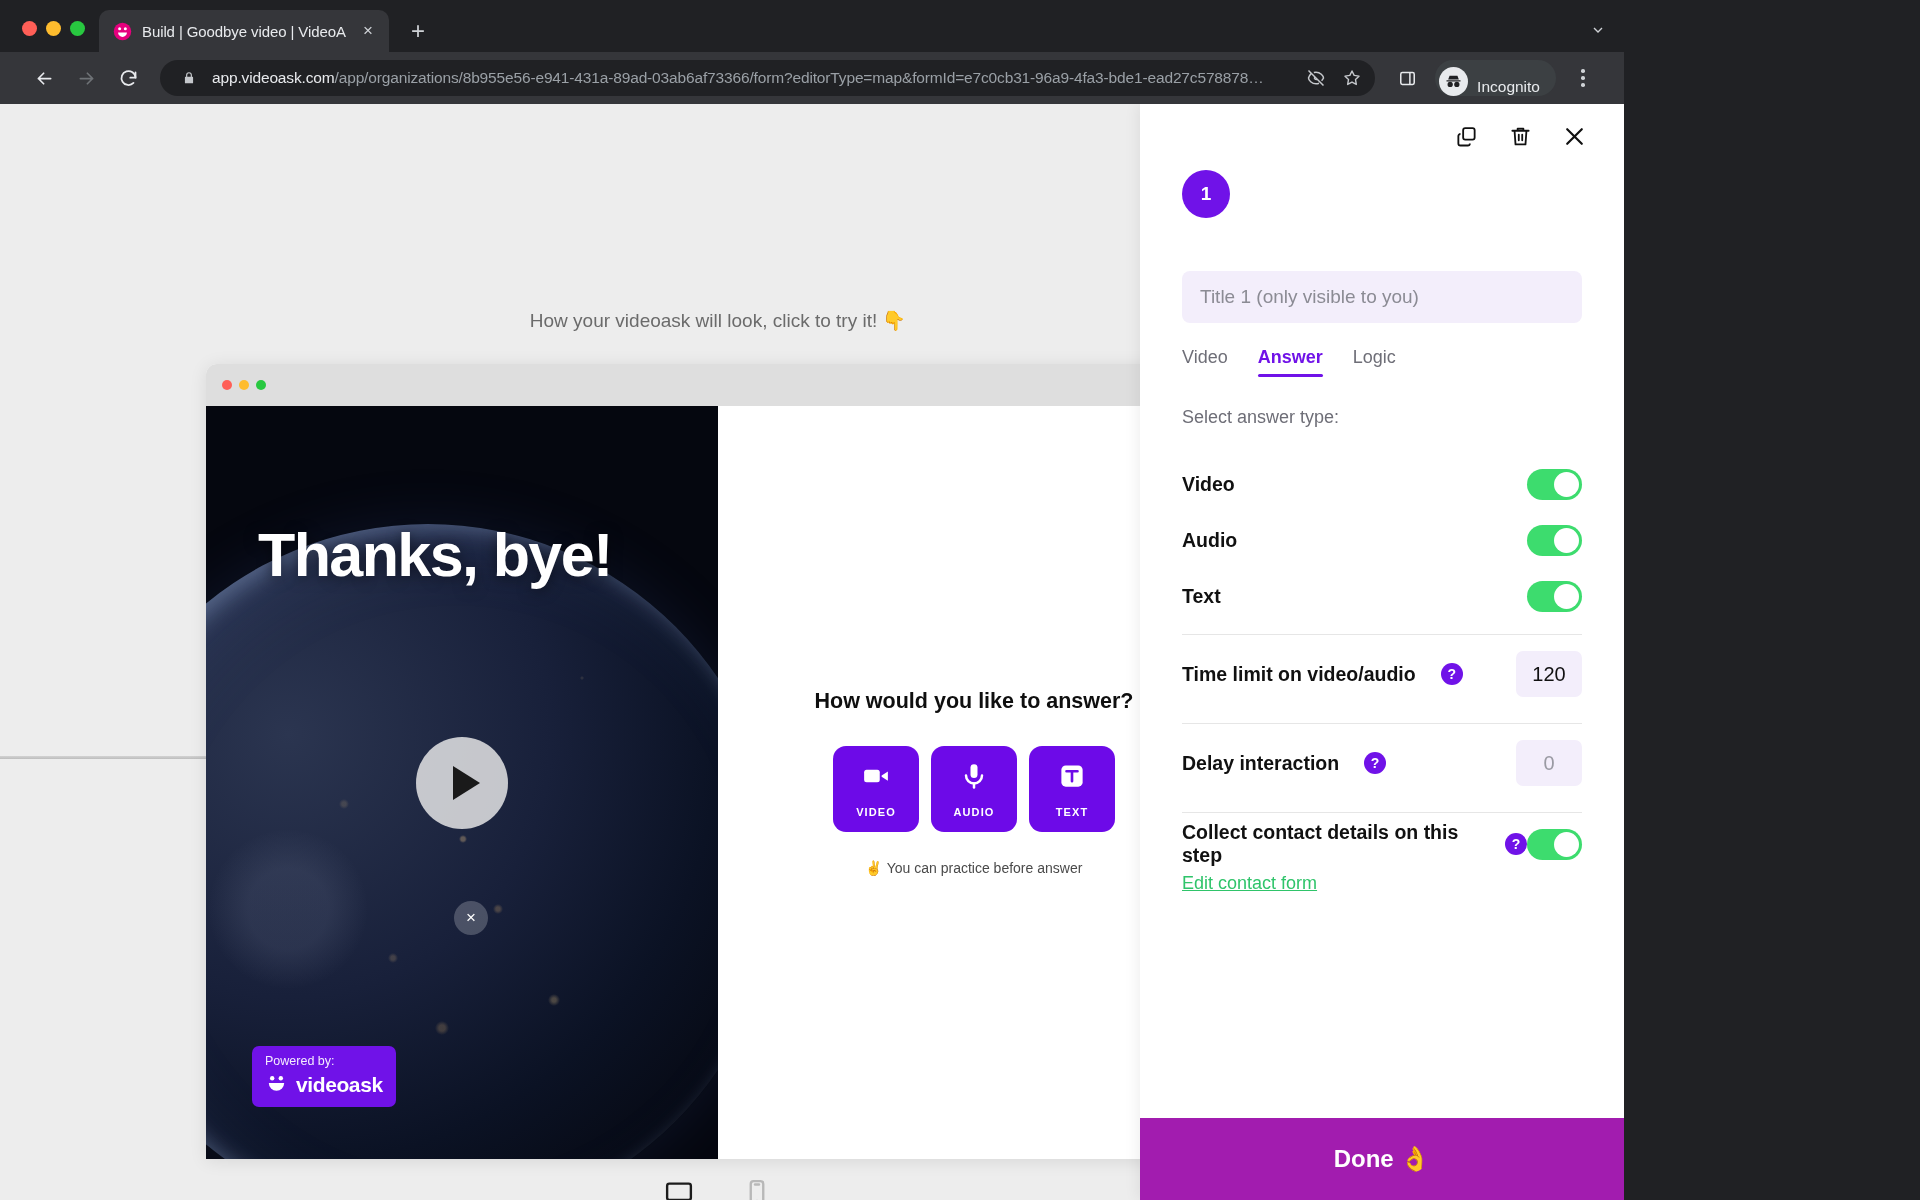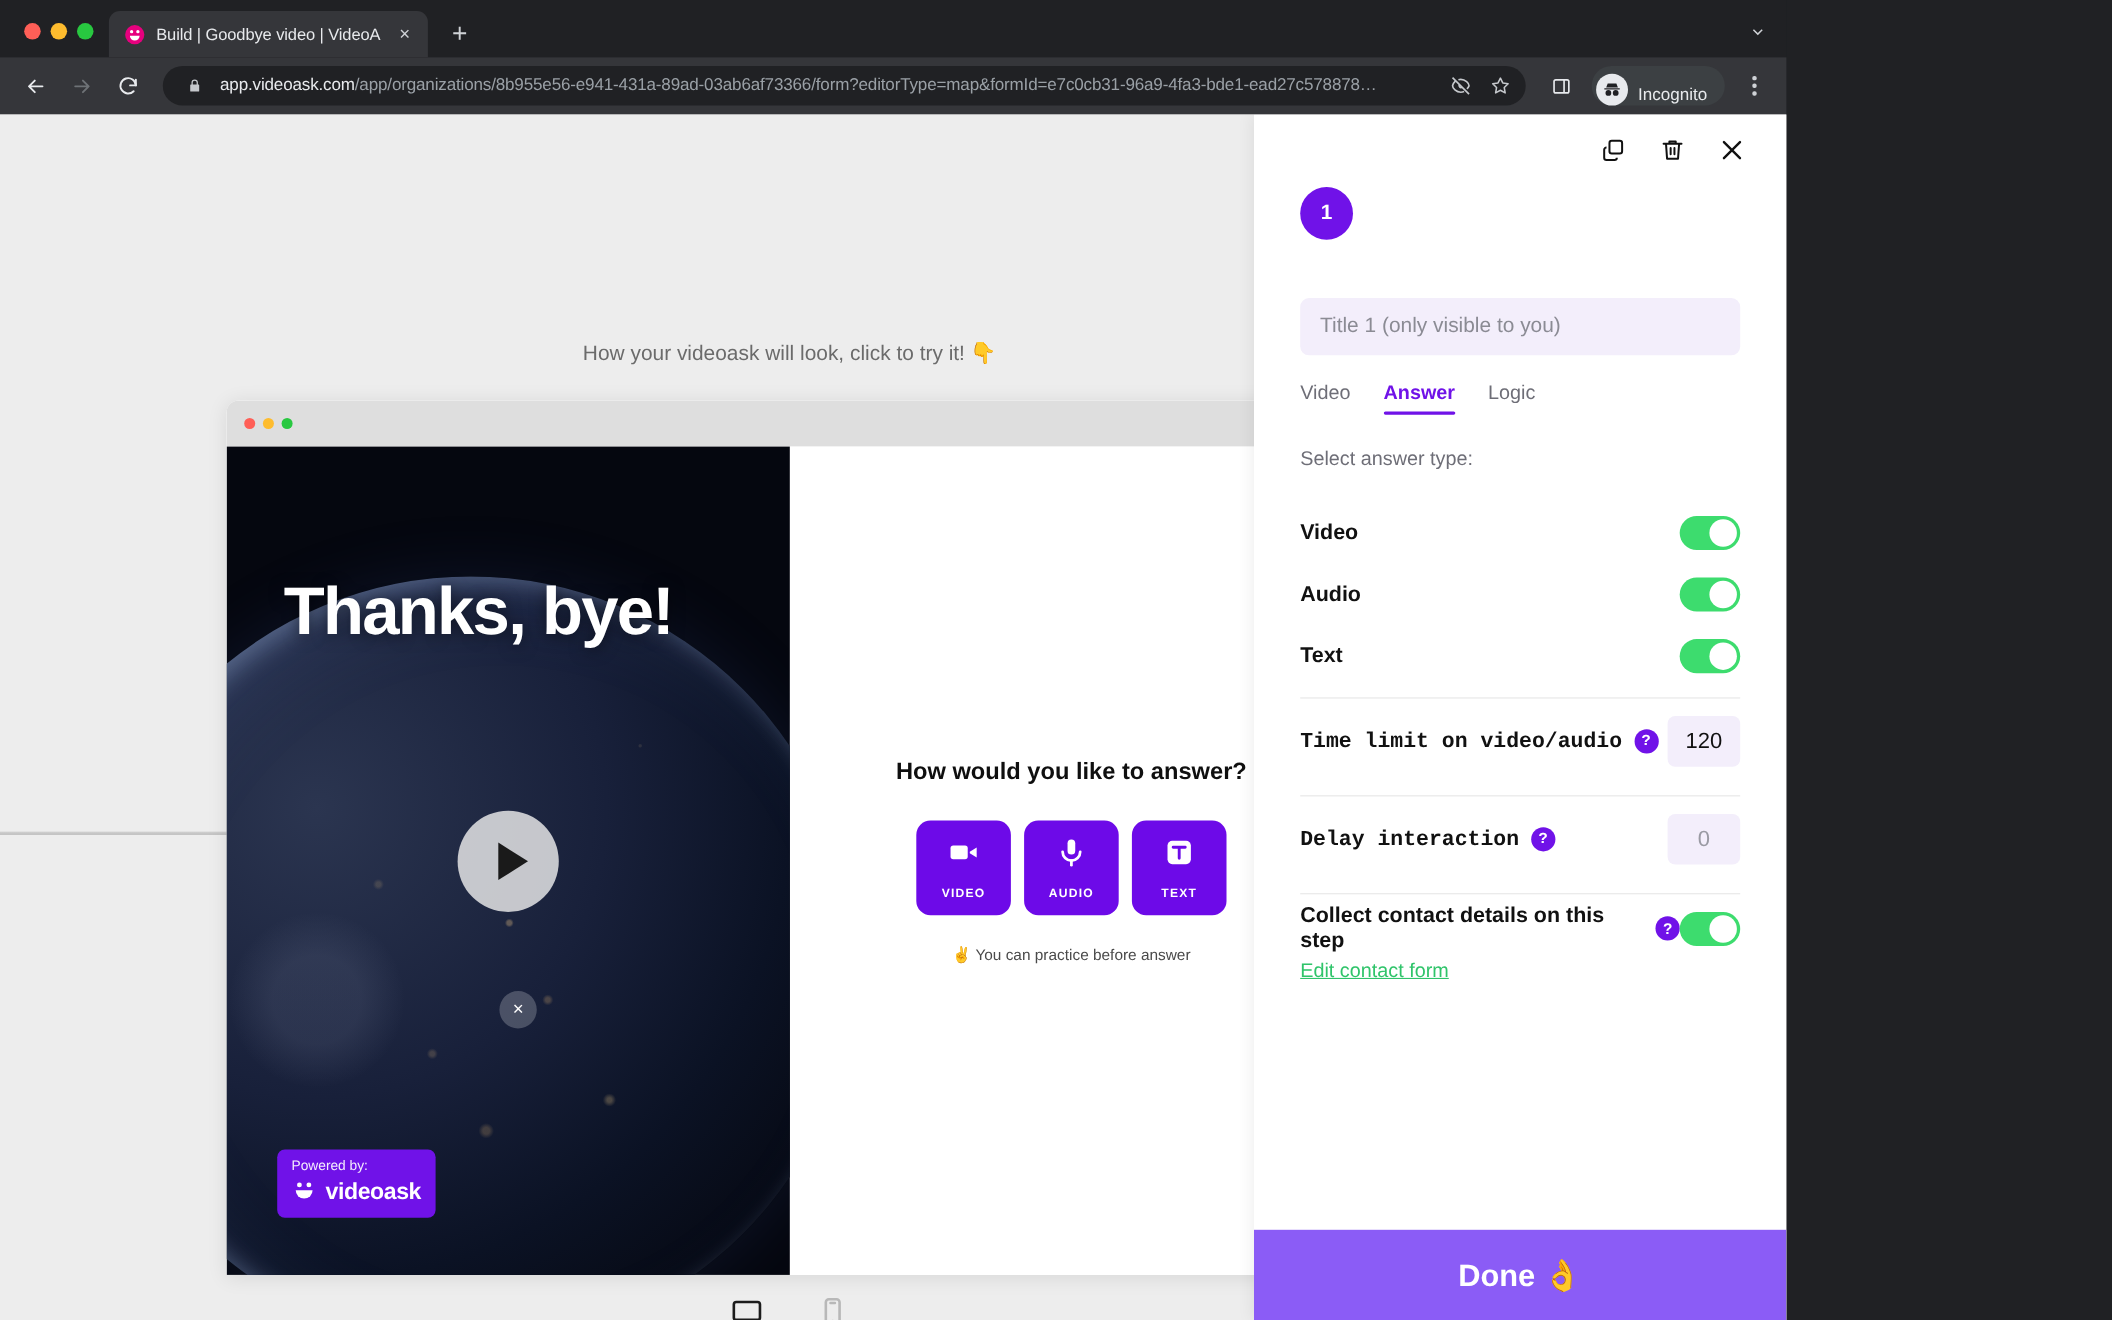--- a/index.html
+++ b/index.html
@@ -23,21 +23,21 @@
   .tab {
     height: 42px; width: 290px; background: #35363a; border-radius: 10px 10px 0 0;
     display: flex; align-items: center; gap: 10px; padding: 0 10px 0 14px; position: relative;
   }
   .tab-favicon { width: 19px; height: 19px; border-radius: 3px; display:flex; align-items:center; justify-content:center; flex: 0 0 auto; }
   .tab-title { flex: 1; color: #e8eaed; font-size: 15px; white-space: nowrap; overflow: hidden; text-overflow: clip; letter-spacing: -0.1px; }
   .tab-close { width: 22px; height: 22px; color: #cfd2d6; display: flex; align-items: center; justify-content: center; font-size: 17px; flex: 0 0 auto; }
   .newtab { width: 34px; height: 34px; margin-left: 12px; margin-bottom: 4px; color: #cfd2d6; display: flex; align-items: center; justify-content: center; font-size: 24px; font-weight: 300; }
   .tabstrip-right { position: absolute; right: 18px; bottom: 10px; color: #cfd2d6; font-size: 16px; }
 
-  .toolbar { height: 52px; background: #35363a; display: flex; align-items: center; padding: 0 14px; gap: 6px; }
+  .toolbar { height: 52px; background: #35363a; display: flex; align-items: center; padding: 0 26px; gap: 6px; }
   .tb-btn { width: 36px; height: 36px; border-radius: 50%; display: flex; align-items: center; justify-content: center; color: #e8eaed; flex: 0 0 auto; }
   .omnibox {
     flex: 1; height: 36px; background: #202124; border-radius: 18px; display: flex; align-items: center;
     padding: 0 10px 0 16px; margin: 0 8px; gap: 10px; min-width: 0;
   }
   .omni-url { flex: 1; color: #9aa0a6; font-size: 15.5px; white-space: nowrap; overflow: hidden; letter-spacing: -0.15px; }
   .omni-url b { color: #e8eaed; font-weight: 400; }
   .omni-icon { width: 26px; height: 26px; display: flex; align-items: center; justify-content: center; color: #c5c8cc; flex: 0 0 auto; }
   .incognito-pill { height: 36px; border-radius: 18px; background: #3c4043; display: flex; align-items: flex-end; gap: 9px; padding: 0 16px 0 4px; margin-left: 4px; }
   .incog-avatar { width: 29px; height: 29px; border-radius: 50%; background: #e8eaed; display: flex; align-items: center; justify-content: center; }
@@ -154,38 +154,38 @@
 
   .toggle-list { margin-top: 28px; }
   .toggle-row { display: flex; align-items: center; height: 56px; }
   .toggle-row .name { flex: 1; font-size: 19.5px; font-weight: 700; color: #111; }
   .switch { width: 55px; height: 31px; border-radius: 16px; background: #3ddc6e; position: relative; flex: 0 0 auto; }
   .switch::after { content:""; position: absolute; top: 3px; right: 3px; width: 25px; height: 25px; border-radius: 50%; background: #fff; }
 
   .divider { height: 1px; background: #e6e6e6; margin: 10px 0 0; }
 
   .num-row { display: flex; align-items: center; height: 78px; }
-  .num-row .name { flex: 1; font-size: 19.5px; font-weight: 700; color: #111; display: flex; align-items: center; gap: 11px; font-family: Liberation Mono, monospace; }
+  .num-row .name { flex: 1; font-size: 19.5px; font-weight: 700; color: #111; display: flex; align-items: center; gap: 25px; }
   .help {
     width: 22px; height: 22px; border-radius: 50%; background: #7012e8; color: #fff;
     font-size: 14px; font-weight: 700; display: flex; align-items: center; justify-content: center; flex: 0 0 auto;
   }
   .num-input {
     width: 66px; height: 46px; background: #f3eefb; border: 0; border-radius: 7px;
     text-align: center; font-family: inherit; font-size: 20px; color: #111;
   }
   .num-input.muted { color: #9a9aa3; }
 
   .collect-row { display: flex; align-items: center; height: 62px; }
   .collect-row .name { flex: 1; font-size: 19.5px; font-weight: 700; color: #111; display: flex; align-items: center; gap: 11px; }
   .edit-link { color: #2fc46a; font-size: 18px; text-decoration: underline; display: inline-block; margin-top: -4px; }
 
   .panel-footer {
-    height: 82px; background: #8b5cf6; display: flex; align-items: center; justify-content: center;
-    color: #fff; font-size: 28px; font-weight: 700; gap: 9px;
+    height: 82px; background: #a21caf; display: flex; align-items: center; justify-content: center;
+    color: #fff; font-size: 24px; font-weight: 700; gap: 9px;
   }
 </style>
 </head>
 <body>
 
 <div class="browser">
 
   <div class="tabstrip">
     <div class="traffic">
       <span class="dot red"></span>

